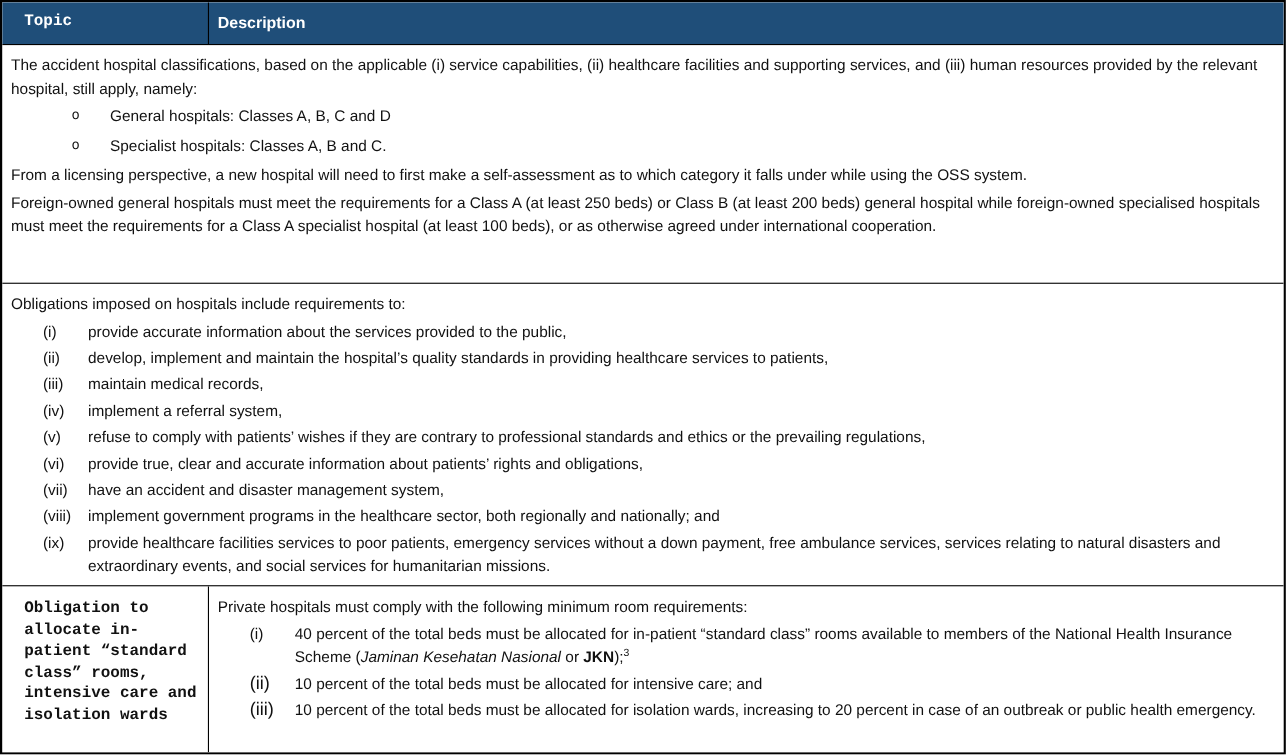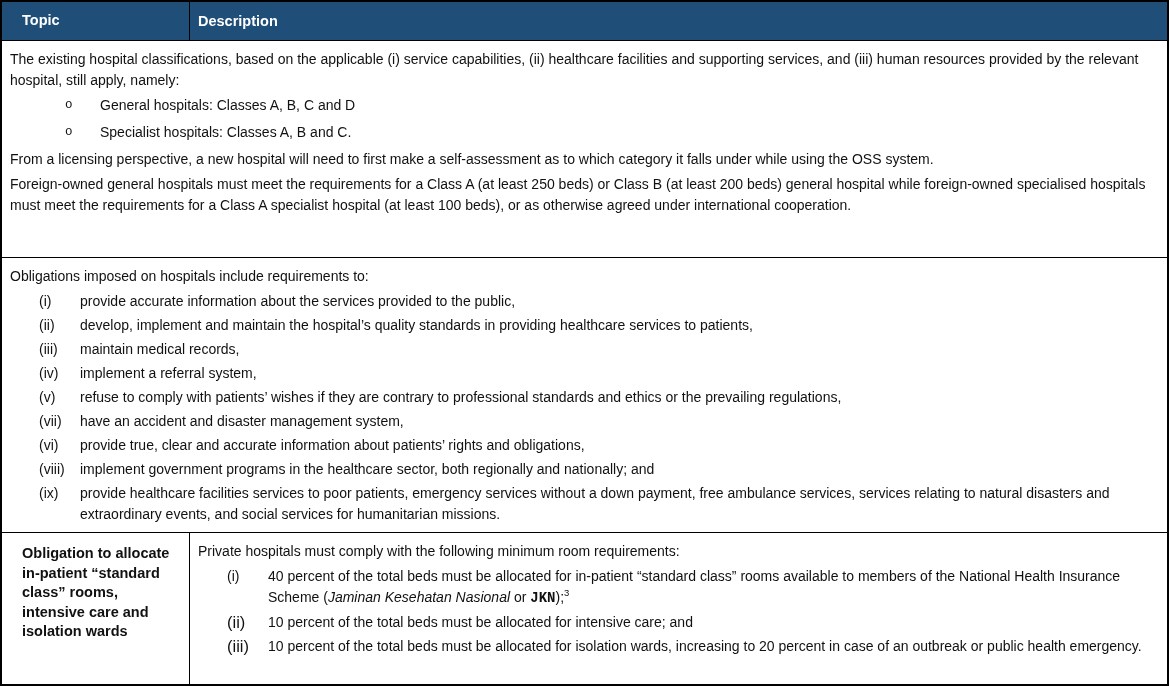--- a/index.html
+++ b/index.html
@@ -33,20 +33,21 @@
   .topic-cell {
     flex: 0 0 188px;
     width: 188px;
     box-sizing: border-box;
     border-right: 1px solid #000;
     padding: 11px 10px 6px 20px;
     font-weight: bold;
     font-size: 14.5px;
     line-height: 19.5px;
     overflow: hidden;
+    font-family: Liberation Mono, monospace;
   }
   .desc-cell {
     flex: 1 1 auto;
     box-sizing: border-box;
     padding: 8px 14px 4px 8px;
     font-size: 14px;
     line-height: 21px;
     overflow: hidden;
   }
 
@@ -87,39 +88,39 @@
   .numbered .num {
     flex: 0 0 41px;
     line-height: 21px;
   }
   .numbered .num.big {
     font-size: 16.5px;
   }
   .item-text { flex: 1 1 auto; }
 
   .item-text em { }
-  .item-text strong { font-weight: bold; font-family: Liberation Mono, monospace; }
+  .item-text strong { font-weight: bold; }
   .item-text sup {
     font-size: 9.5px;
     vertical-align: super;
     line-height: 0;
   }
 </style>
 </head>
 <body>
 
 <div class="doc-table">
   <div class="row header-row" style="background: rgb(31, 78, 121); color: rgb(255, 255, 255);">
     <div class="topic-cell">Topic</div>
     <div class="desc-cell">Description</div>
   </div>
 
 <div class="row body-row row-key-classification">
       <div class="desc-cell">
-        <div class="para">The existing hospital classifications, based on the applicable (i) service capabilities, (ii) healthcare facilities and supporting services, and (iii) human resources provided by the relevant hospital, still apply, namely:</div>
+        <div class="para">The accident hospital classifications, based on the applicable (i) service capabilities, (ii) healthcare facilities and supporting services, and (iii) human resources provided by the relevant hospital, still apply, namely:</div>
         <div class="bullet">
           <span class="bullet-marker">o</span>
           <span class="item-text">General hospitals: Classes A, B, C and D</span>
         </div>
         <div class="bullet">
           <span class="bullet-marker">o</span>
           <span class="item-text">Specialist hospitals: Classes A, B and C.</span>
         </div>
         <div class="para">From a licensing perspective, a new hospital will need to first make a self-assessment as to which category it falls under while using the OSS system.</div>
         <div class="para">Foreign-owned general hospitals must meet the requirements for a Class A (at least 250 beds) or Class B (at least 200 beds) general hospital while foreign-owned specialised hospitals must meet the requirements for a Class A specialist hospital (at least 100 beds), or as otherwise agreed under international cooperation.</div>
@@ -142,26 +143,26 @@
         </div>
         <div class="numbered">
           <span class="num">(iv)</span>
           <span class="item-text">implement a referral system,</span>
         </div>
         <div class="numbered">
           <span class="num">(v)</span>
           <span class="item-text">refuse to comply with patients’ wishes if they are contrary to professional standards and ethics or the prevailing regulations,</span>
         </div>
         <div class="numbered">
+          <span class="num">(vi)</span>
+          <span class="item-text">provide true, clear and accurate information about patients’ rights and obligations,</span>
+        </div>
+        <div class="numbered">
           <span class="num">(vii)</span>
           <span class="item-text">have an accident and disaster management system,</span>
-        </div>
-        <div class="numbered">
-          <span class="num">(vi)</span>
-          <span class="item-text">provide true, clear and accurate information about patients’ rights and obligations,</span>
         </div>
         <div class="numbered">
           <span class="num">(viii)</span>
           <span class="item-text">implement government programs in the healthcare sector, both regionally and nationally; and</span>
         </div>
         <div class="numbered">
           <span class="num">(ix)</span>
           <span class="item-text">provide healthcare facilities services to poor patients, emergency services without a down payment, free ambulance services, services relating to natural disasters and extraordinary events, and social services for humanitarian missions.</span>
         </div>
       </div>

